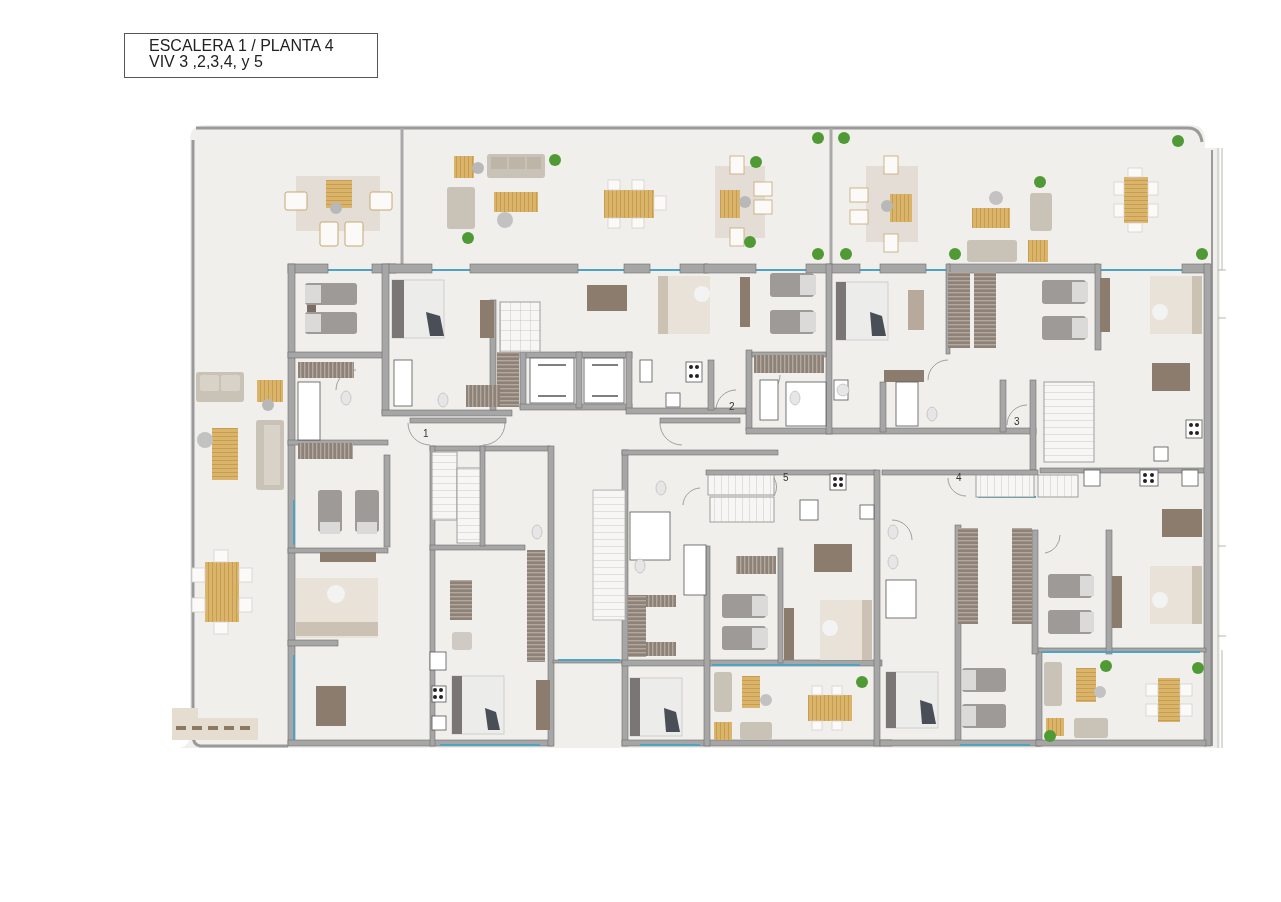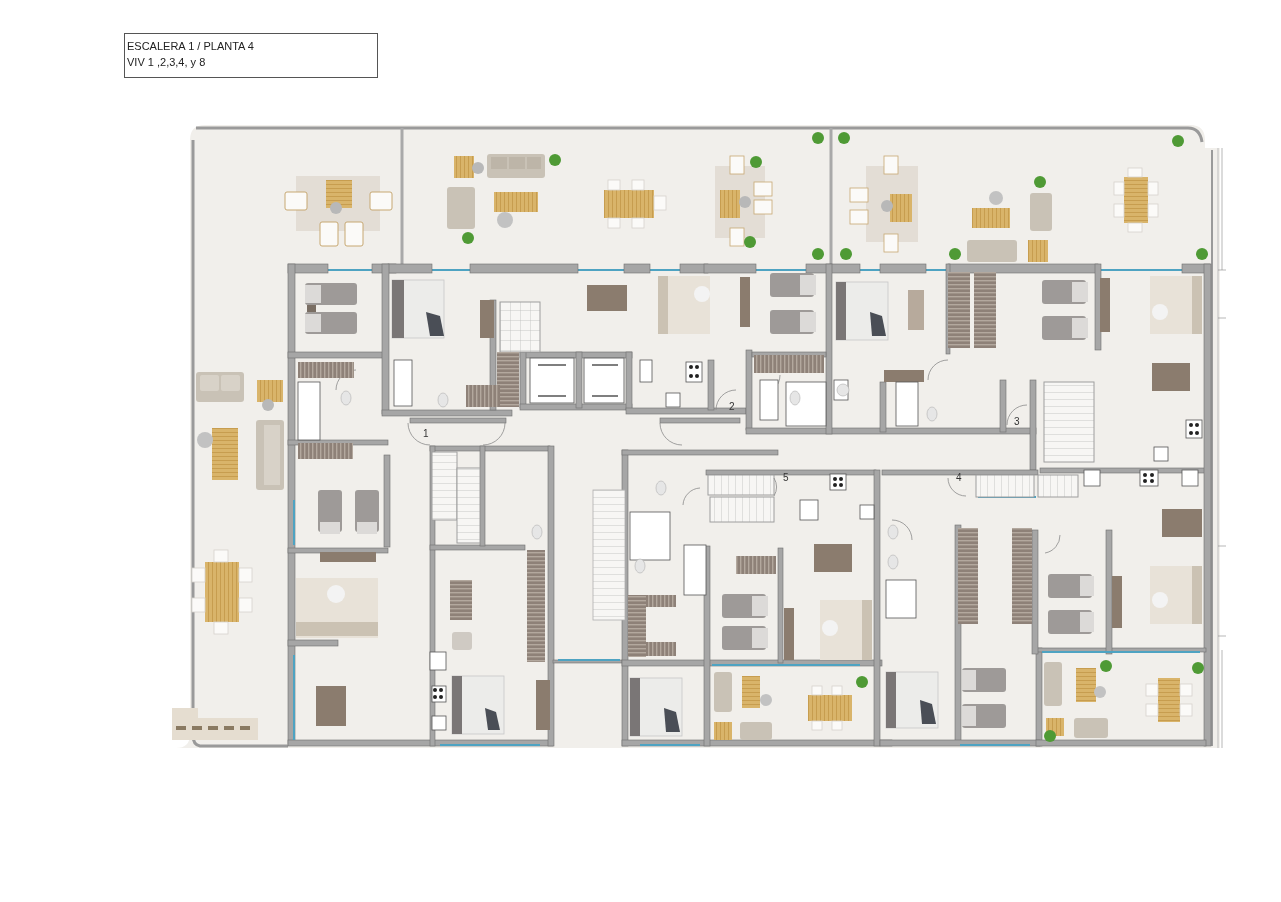--- a/index.html
+++ b/index.html
@@ -1,27 +1,27 @@
 <!DOCTYPE html>
 <html><head>
 <meta charset="utf-8">
 <style>
   html,body{margin:0;padding:0;background:#ffffff;}
   body{width:1281px;height:902px;position:relative;overflow:hidden;font-family:"Liberation Sans",sans-serif;}
-  .title-box{position:absolute;left:124px;top:33px;width:254px;height:45px;border:1px solid #555;box-sizing:border-box;padding:4px 0 0 2px;color:#222;font-size:11px;line-height:16px;background:#fff;}
+  .title-box{position:absolute;left:124px;top:33px;width:254px;height:45px;border:1px solid #555;box-sizing:border-box;padding:4px 0 0 24px;color:#222;font-size:16px;line-height:16px;background:#fff;}
   .title-box div{white-space:nowrap;}
   svg.plan{position:absolute;left:0;top:0;}
   .unit-label{font-family:"Liberation Sans",sans-serif;font-size:10px;fill:#333;}
 </style>
 </head>
 <body>
 
 <div class="title-box">
   <div>ESCALERA 1 / PLANTA 4</div>
-  <div>VIV 1 ,2,3,4, y 8</div>
+  <div>VIV 3 ,2,3,4, y 5</div>
 </div>
 
 <svg class="plan" width="1281" height="902" viewBox="0 0 1281 902">
   <defs>
     <pattern id="wardrobe" width="4" height="4" patternUnits="userSpaceOnUse">
       <rect width="4" height="4" fill="#8e8178"></rect>
       <rect width="1.4" height="4" fill="#b3a89e"></rect>
     </pattern>
     <pattern id="wardrobeH" width="4" height="4" patternUnits="userSpaceOnUse">
       <rect width="4" height="4" fill="#8e8178"></rect>

